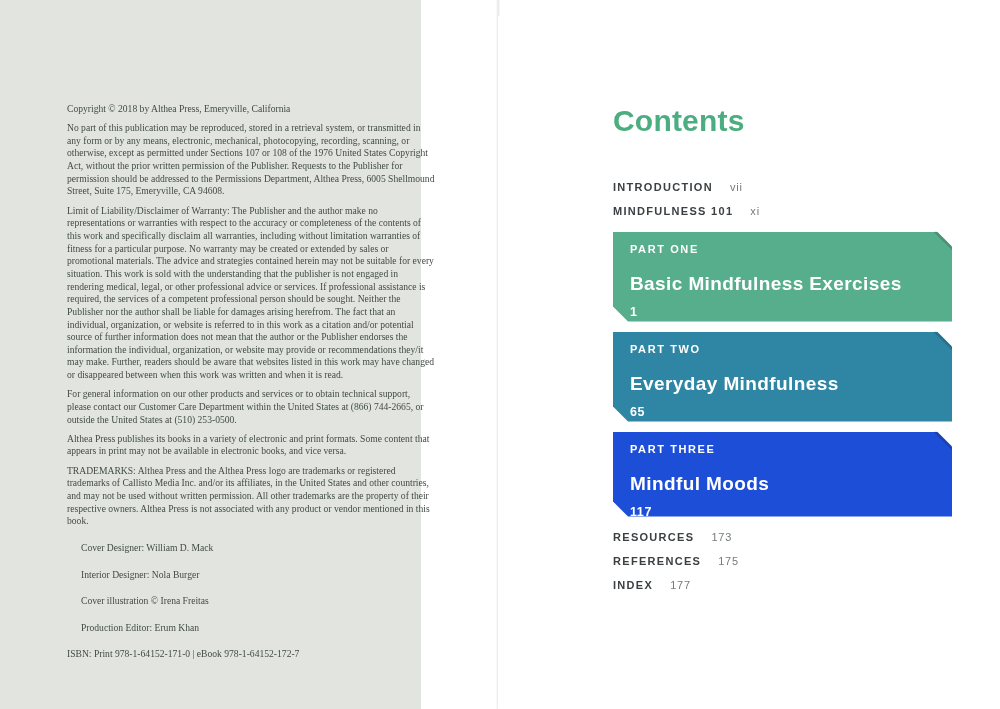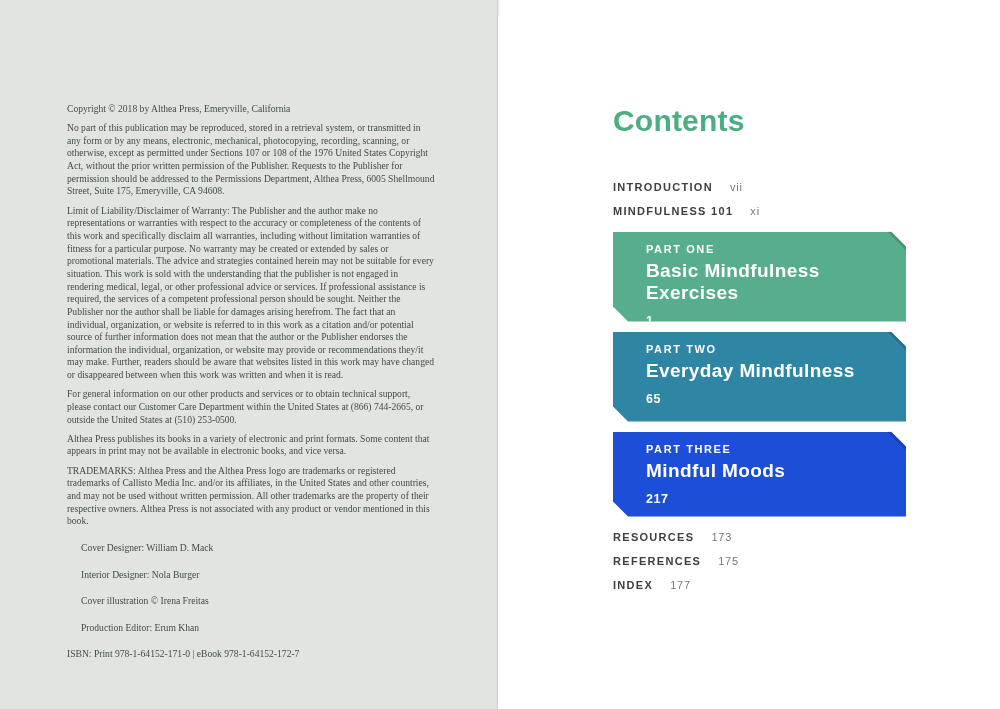--- a/index.html
+++ b/index.html
@@ -7,21 +7,21 @@
     width: 1000px; height: 709px;
     background: #ffffff;
     overflow: hidden;
     position: relative;
     font-family: "Liberation Sans", sans-serif;
   }
 
   
   .left-page {
     position: absolute; left: 0; top: 0;
-    width: 498px; height: 709px;
+    width: 421px; height: 709px;
     background: #e2e5df;
   }
   .spine {
     position: absolute; left: 496px; top: 0;
     width: 4px; height: 709px;
     background: linear-gradient(to right, rgba(0,0,0,0) 0%, rgba(0,0,0,0.10) 55%, rgba(255,255,255,0) 100%);
   }
   .copyright-block {
     position: absolute; left: 67px; top: 103px;
     width: 368px;
@@ -68,43 +68,43 @@
   }
   .toc-row-page {
     font-size: 11px;
     letter-spacing: 0.8px;
     color: #757c7a;
   }
 
   .parts { margin-top: 15px; }
   .part-banner {
     position: relative;
-    width: 293px;
+    width: 339px;
     height: 90px;
     margin-bottom: 10px;
     box-sizing: border-box;
-    padding: 11px 14px 0 33px;
+    padding: 11px 14px 0 17px;
     color: #ffffff;
     clip-path: polygon(0 0, calc(100% - 15px) 0, 100% 15px, 100% 100%, 15px 100%, 0 calc(100% - 15px));
   }
   .part-banner.short { height: 85px; }
   .corner-fold {
     position: absolute;
     top: 4.5px; right: -5.5px;
     width: 26px; height: 6px;
     background: rgba(0,0,0,0.16);
     transform: rotate(45deg);
   }
   .part-kicker {
     font-size: 11px;
     font-weight: bold;
     letter-spacing: 1.6px;
   }
   .part-title {
-    margin-top: 5px;
+    margin-top: 18px;
     font-size: 19px;
     font-weight: bold;
     letter-spacing: 0.4px;
   }
   .part-page {
     margin-top: 10px;
     font-size: 12.5px;
     font-weight: bold;
     letter-spacing: 0.6px;
   }
@@ -161,21 +161,21 @@
         <div class="corner-fold"></div>
         <div class="part-kicker">PART TWO</div>
         <div class="part-title">Everyday Mindfulness</div>
         <div class="part-page">65</div>
       </div>
 
       <div class="part-banner short" style="background: #1d4ed8;">
         <div class="corner-fold"></div>
         <div class="part-kicker">PART THREE</div>
         <div class="part-title">Mindful Moods</div>
-        <div class="part-page">217</div>
+        <div class="part-page">117</div>
       </div>
 
     </div>
 
     <div class="toc-back">
       <div class="toc-row">
         <span class="toc-row-label">RESOURCES</span>
         <span class="toc-row-page">173</span>
       </div>
       <div class="toc-row">

